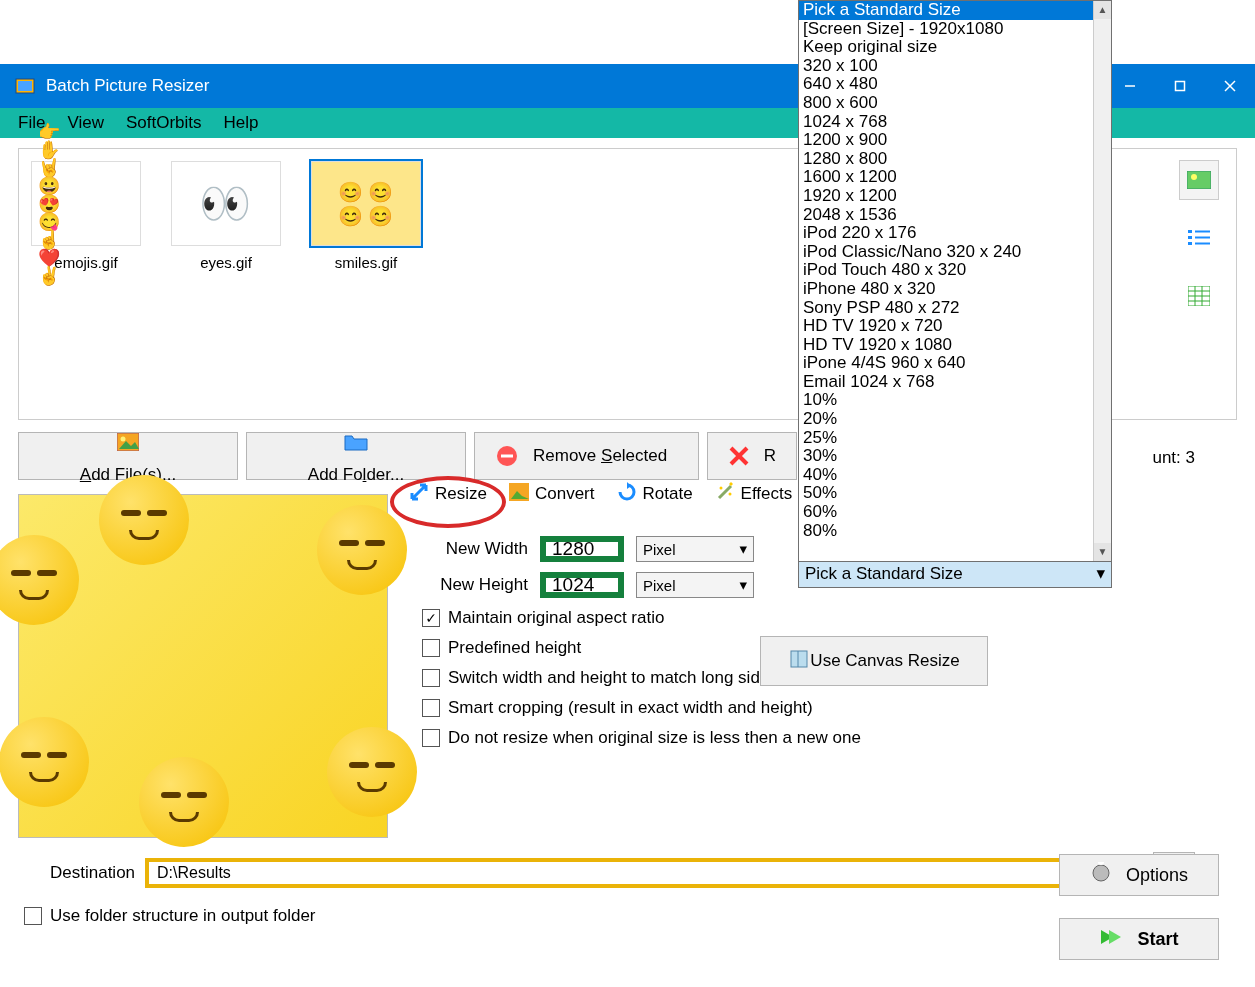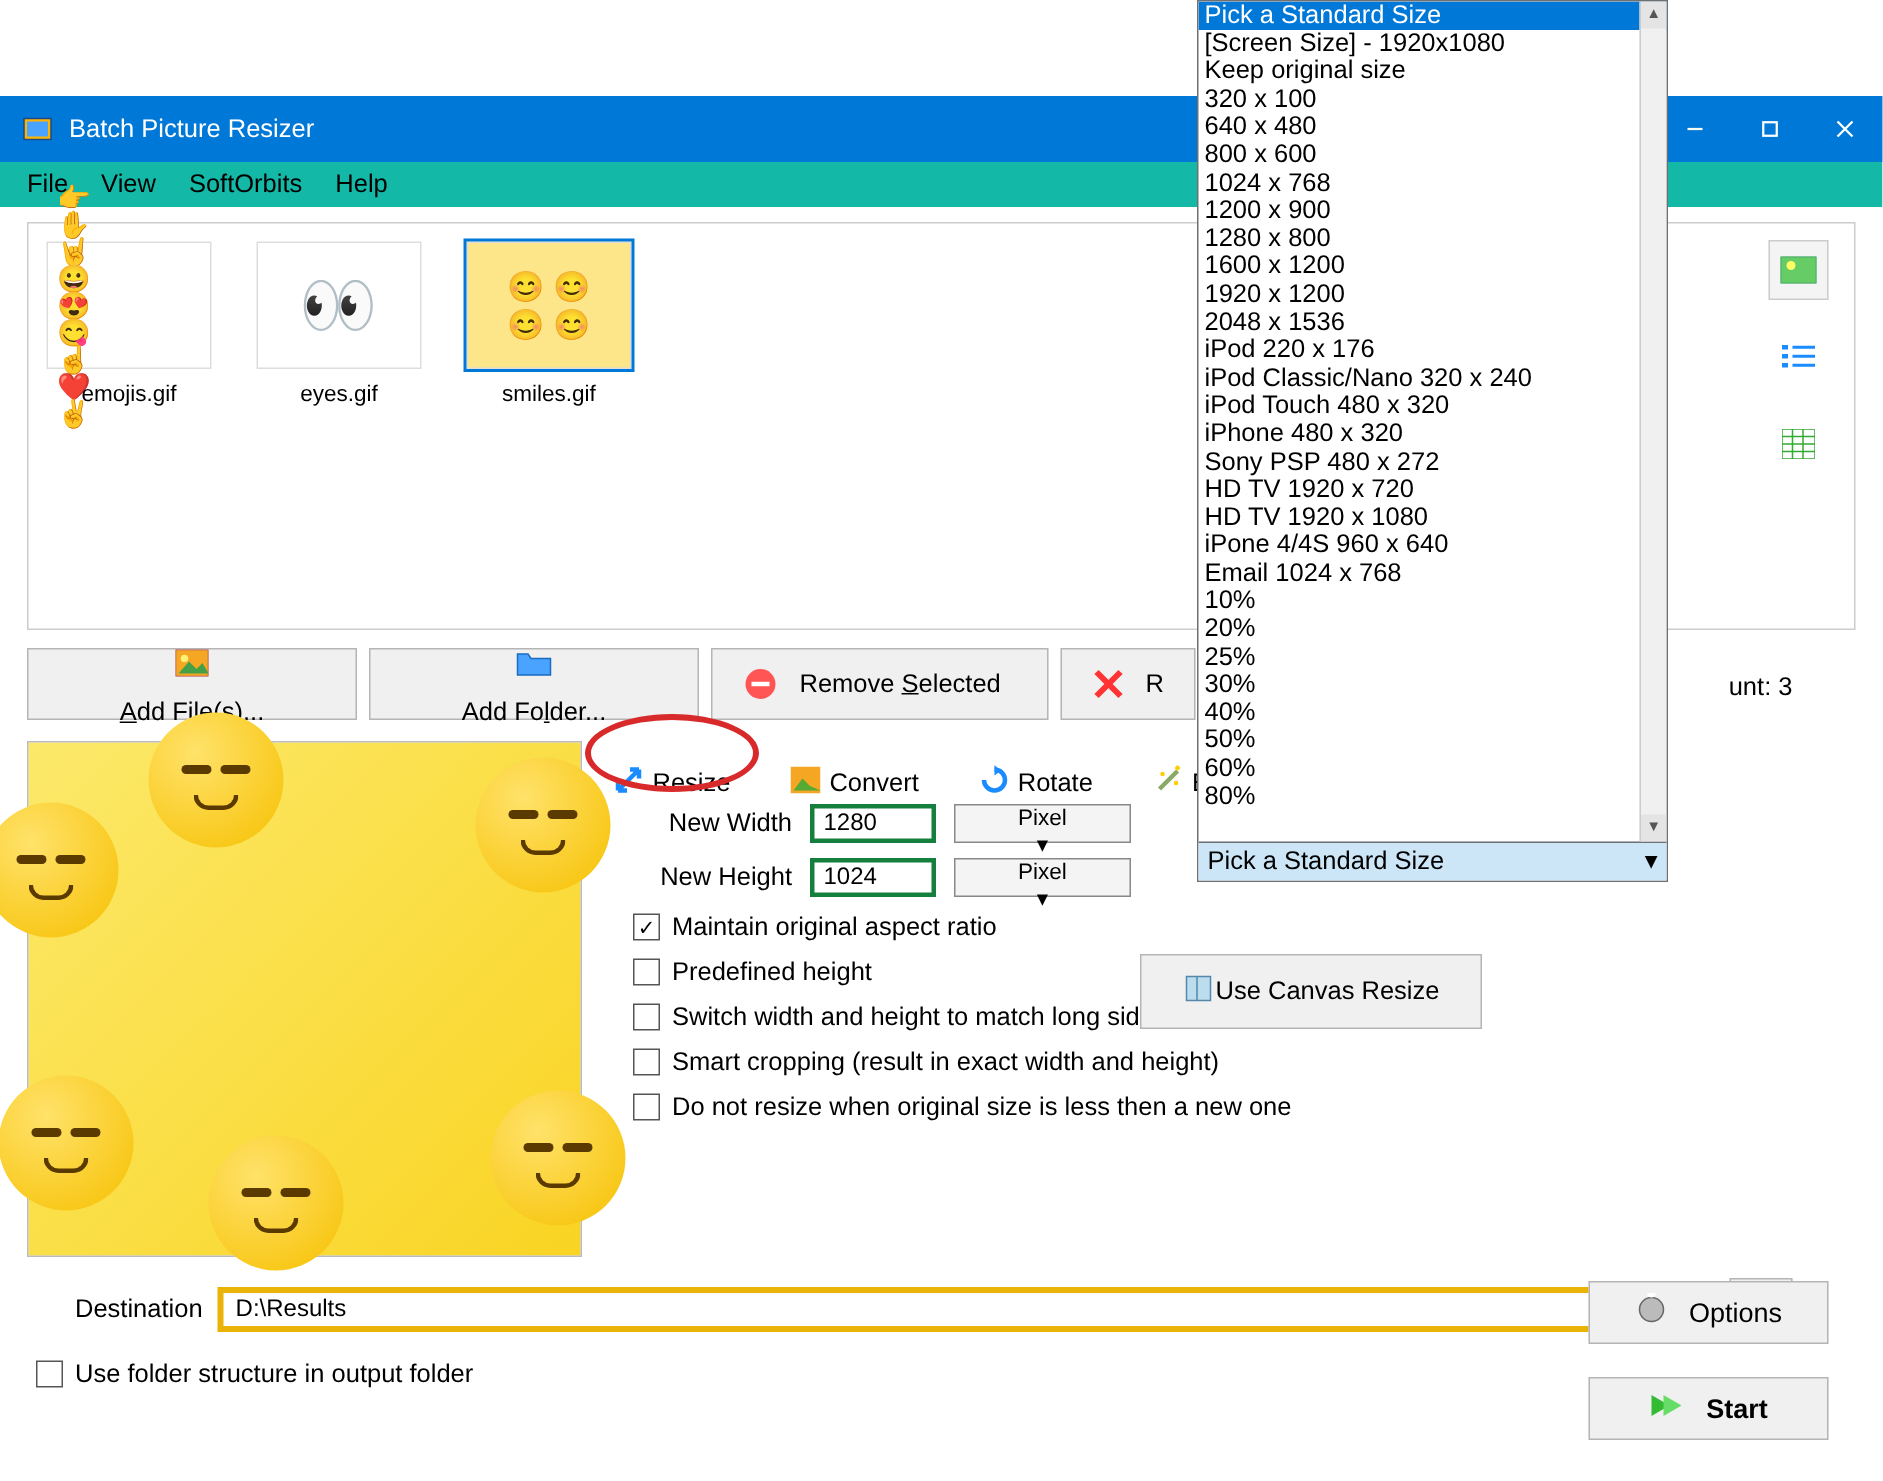--- a/index.html
+++ b/index.html
@@ -29,30 +29,30 @@
 
 .count-label { position: absolute; top: 448px; right: 60px; font-size: 17px; }
 
 .preview { position: absolute; top: 494px; left: 18px; width: 370px; height: 344px; background: linear-gradient(135deg,#fce96a,#f9d423); border: 1px solid #bbb; }
 .face { position: absolute; width: 90px; height: 90px; background: radial-gradient(circle at 35% 30%, #ffe26a, #f6c000); border-radius: 50%; }
 .face::before, .face::after { content:''; position:absolute; background:#5b3a00; border-radius: 3px; }
 .face::before { width: 20px; height: 6px; top: 35px; left: 22px; }
 .face::after { width: 20px; height: 6px; top: 35px; left: 48px; }
 .fmouth { position:absolute; width: 30px; height: 10px; border: 3px solid #5b3a00; border-top: none; border-radius: 0 0 20px 20px; top: 55px; left: 30px; }
 
-.tabs-row { position: absolute; top: 504px; left: 398px; height: 36px; display: flex; align-items: center; gap: 18px; }
+.tabs-row { position: absolute; top: 476px; left: 398px; height: 36px; display: flex; align-items: center; gap: 0; }
 .tab { display: flex; align-items: center; gap: 6px; font-size: 17px; padding: 4px 10px; border: 1px solid transparent; }
 
 .resize-ellipse { position: absolute; top: 476px; left: 390px; width: 116px; height: 52px; border: 4px solid #d82a2a; border-radius: 50%; pointer-events: none; }
 
 .form-area { position: absolute; top: 536px; left: 398px; right: 18px; }
 .form-row { display: flex; align-items: center; gap: 12px; margin-bottom: 10px; font-size: 17px; }
 .form-label { width: 130px; text-align: right; }
-.num-input { width: 84px; height: 26px; border: 3px solid #15803d; padding: 0 6px; font-size: 16px; }
-.unit-select { width: 118px; height: 26px; border: 1px solid #888; background: #f4f4f4; padding: 0 6px; font-size: 15px; display: flex; align-items: center; justify-content: space-between; flex-direction: column; }
+.num-input { width: 84px; height: 26px; border: 6px solid #15803d; padding: 0 6px; font-size: 19px; }
+.unit-select { width: 118px; height: 26px; border: 1px solid #888; background: #f4f4f4; padding: 0 6px; font-size: 15px; display: flex; align-items: center; justify-content: space-between; }
 
 .chk-row { display: flex; align-items: center; gap: 8px; font-size: 17px; margin: 10px 0 10px 24px; }
 .chk-box { width: 18px; height: 18px; border: 1.5px solid #555; display: flex; align-items: center; justify-content: center; font-size: 14px; line-height: 1; }
 
 .canvas-btn { position: absolute; top: 636px; left: 760px; width: 228px; height: 50px; border: 1px solid #b5b5b5; background: #f0f0f0; display: flex; align-items: center; justify-content: center; font-size: 17px; }
 
 .dest-row { position: absolute; top: 858px; left: 50px; right: 60px; height: 30px; display: flex; align-items: center; gap: 10px; font-size: 17px; }
 .dest-input { flex: 1; height: 30px; border: 4px solid #eab308; padding: 0 8px; font-size: 16px; display: flex; align-items: center; justify-content: space-between; }
 .browse-btn { width: 42px; height: 42px; border: 1px solid #b5b5b5; background: #f0f0f0; display: flex; align-items: center; justify-content: center; margin-left: 10px; }
 

